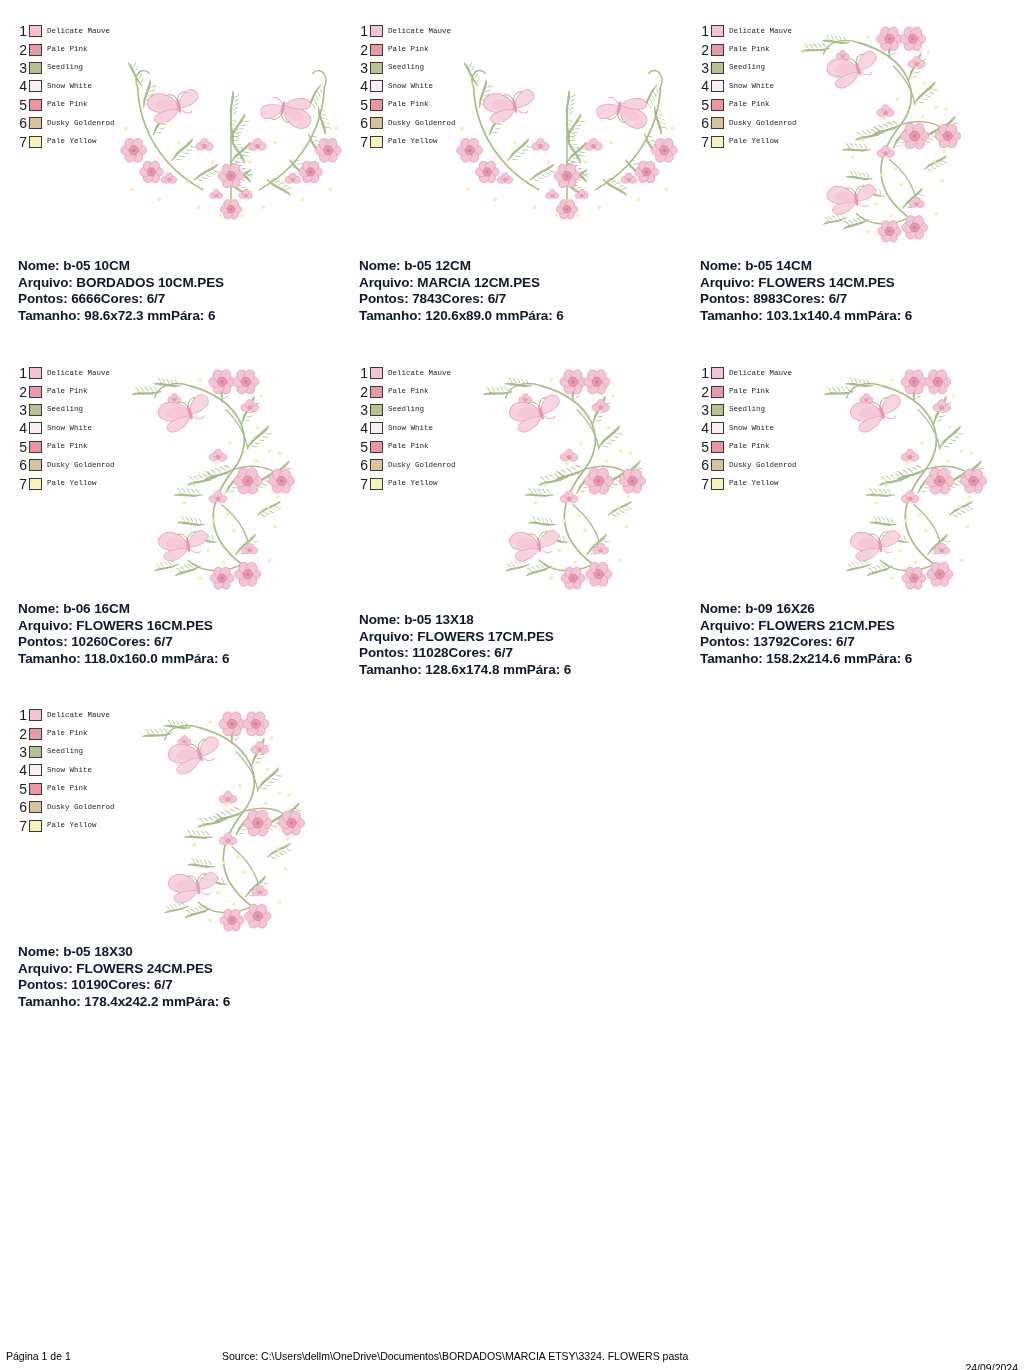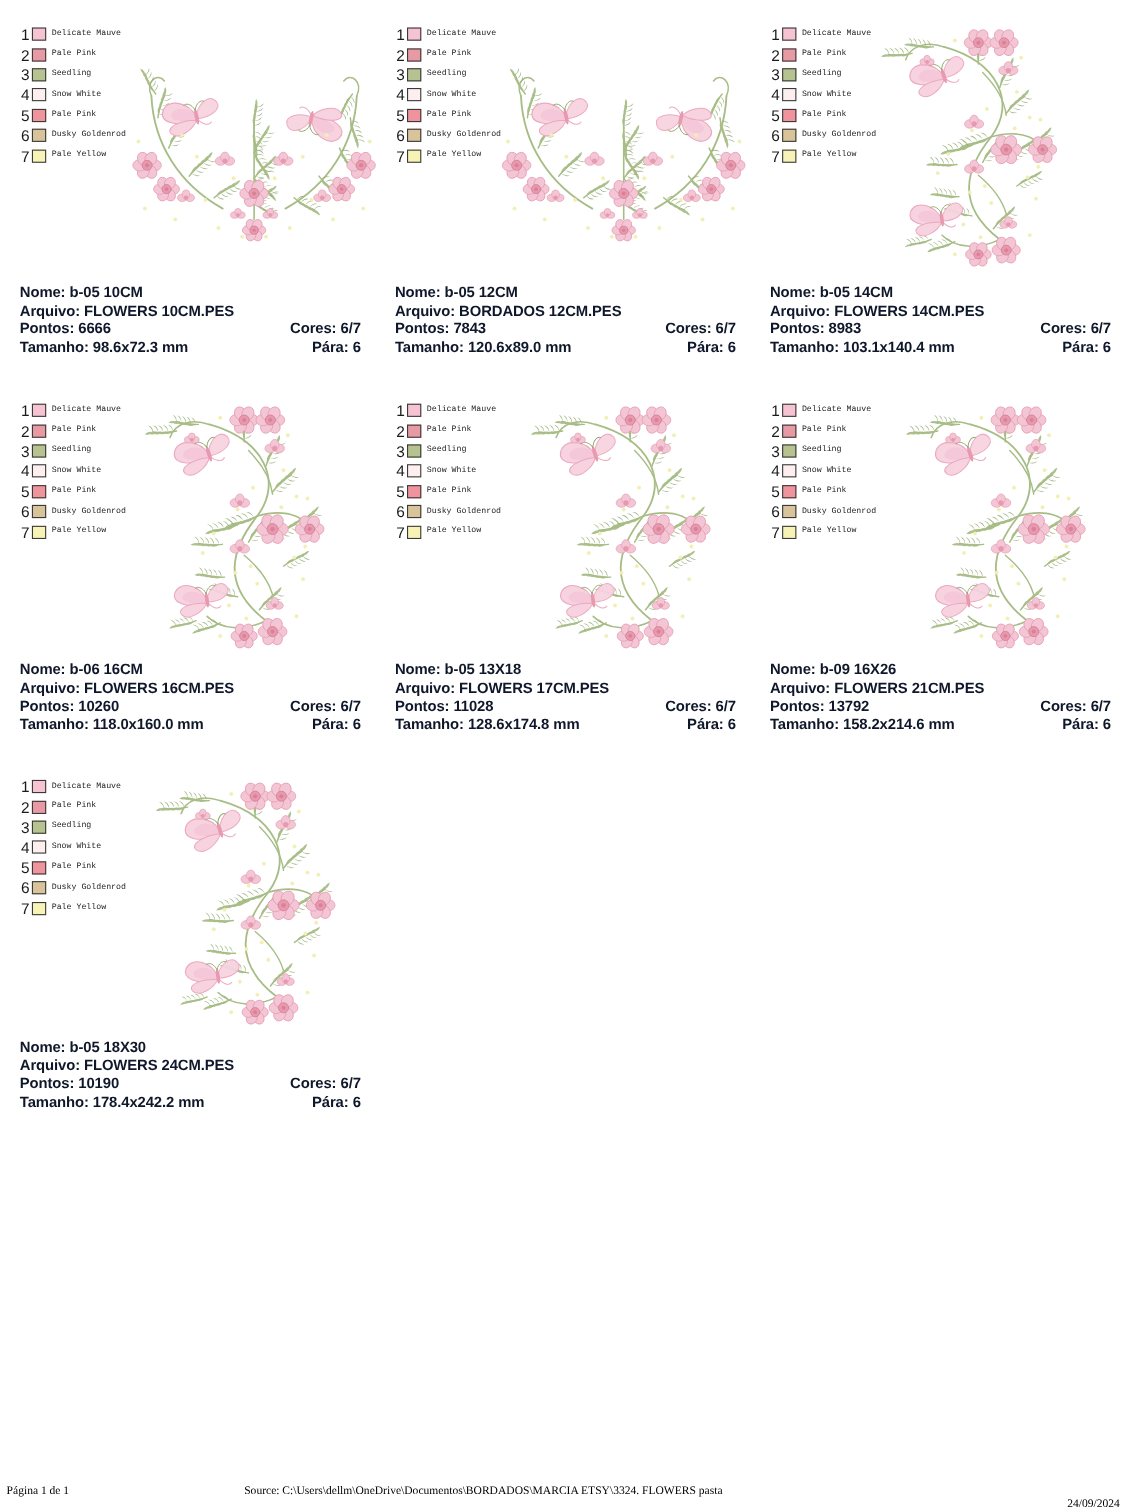--- a/index.html
+++ b/index.html
@@ -73,29 +73,29 @@
     left:18px;
     width:310px;
     font-size:13.5px;
     font-weight:bold;
     line-height:16.5px;
     letter-spacing:-0.1px;
     color:#0f172a;
     font-family:"Liberation Sans", sans-serif;
   }
   .info .line{white-space:nowrap;}
-  .info .split{display:flex;justify-content:space-between;}
+  .info .split{display:flex;justify-content:flex-start;}
   .info .split .right{text-align:right;}
 
   
   .footer{
     position:absolute;left:0;top:1348px;width:1024px;height:20px;
     font-size:10.5px;
     color:#000;
-    font-family:Liberation Serif, serif;
+    font-family:Liberation Sans, sans-serif;
   }
   .footer .pg{position:absolute;left:6px;top:2px;white-space:nowrap;}
   .footer .src{position:absolute;left:222px;top:2px;white-space:nowrap;}
   .footer .date{position:absolute;right:6px;top:14px;white-space:nowrap;}
 </style>
 </head>
 <body>
 
 <div class="sheet">
 
@@ -515,21 +515,21 @@
             <circle cx="182" cy="72" r="1.6" fill="#f2eeb4" stroke="#f2eeb4" stroke-width="0.4"></circle>
           </svg>
         </div>
         <div class="info" style="top:258px">
     <div class="line">
       <span>Nome:</span>
       <span>b-05 10CM</span>
     </div>
     <div class="line">
       <span>Arquivo:</span>
-      <span>FLOWERS 10CM.PES</span>
+      <span>BORDADOS 10CM.PES</span>
     </div>
     <div class="split">
       <span class="left">
         <span>Pontos:</span>
         <span>6666</span>
       </span>
       <span class="right">
         <span>Cores:</span>
         <span>6/7</span>
       </span>
@@ -961,21 +961,21 @@
             <circle cx="182" cy="72" r="1.6" fill="#f2eeb4" stroke="#f2eeb4" stroke-width="0.4"></circle>
           </svg>
         </div>
         <div class="info" style="top:258px">
     <div class="line">
       <span>Nome:</span>
       <span>b-05 12CM</span>
     </div>
     <div class="line">
       <span>Arquivo:</span>
-      <span>BORDADOS 12CM.PES</span>
+      <span>MARCIA 12CM.PES</span>
     </div>
     <div class="split">
       <span class="left">
         <span>Pontos:</span>
         <span>7843</span>
       </span>
       <span class="right">
         <span>Cores:</span>
         <span>6/7</span>
       </span>
@@ -2244,21 +2244,21 @@
             <circle cx="84" cy="156" r="1.6" fill="#f2eeb4" stroke="#f2eeb4" stroke-width="0.4"></circle>
             <circle cx="78" cy="186" r="1.6" fill="#f2eeb4" stroke="#f2eeb4" stroke-width="0.4"></circle>
             <circle cx="140" cy="196" r="1.6" fill="#f2eeb4" stroke="#f2eeb4" stroke-width="0.4"></circle>
             <circle cx="94" cy="198" r="1.6" fill="#f2eeb4" stroke="#f2eeb4" stroke-width="0.4"></circle>
             <circle cx="70" cy="214" r="1.6" fill="#f2eeb4" stroke="#f2eeb4" stroke-width="0.4"></circle>
             <circle cx="148" cy="132" r="1.6" fill="#f2eeb4" stroke="#f2eeb4" stroke-width="0.4"></circle>
             <circle cx="64" cy="120" r="1.6" fill="#f2eeb4" stroke="#f2eeb4" stroke-width="0.4"></circle>
             <circle cx="54" cy="138" r="1.6" fill="#f2eeb4" stroke="#f2eeb4" stroke-width="0.4"></circle>
           </svg>
         </div>
-        <div class="info" style="top:259px">
+        <div class="info" style="top:270px">
     <div class="line">
       <span>Nome:</span>
       <span>b-05 13X18</span>
     </div>
     <div class="line">
       <span>Arquivo:</span>
       <span>FLOWERS 17CM.PES</span>
     </div>
     <div class="split">
       <span class="left">

